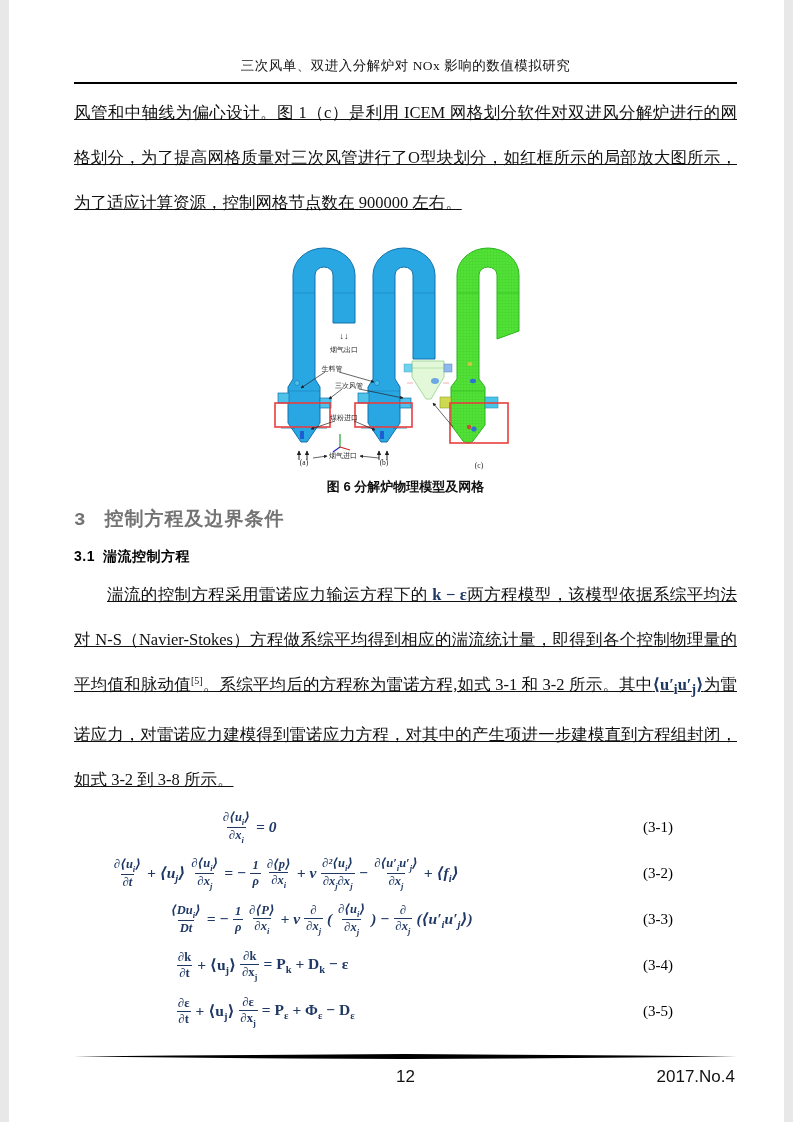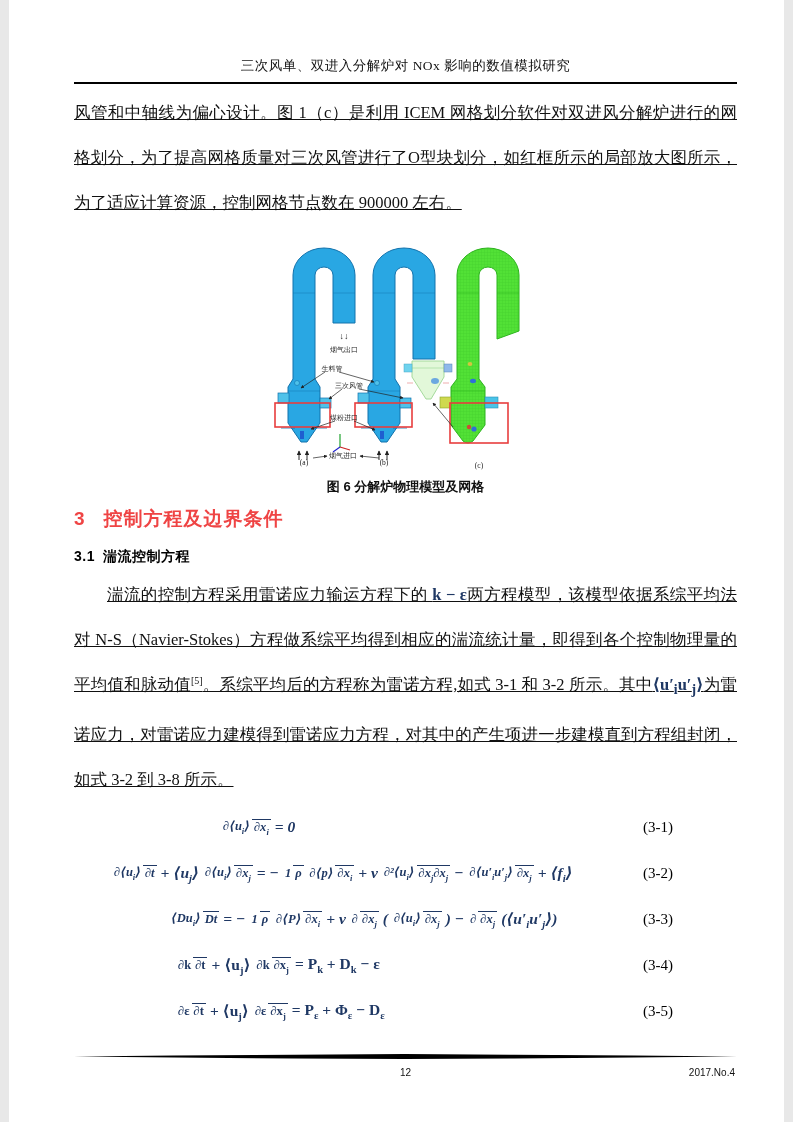--- a/index.html
+++ b/index.html
@@ -31,58 +31,58 @@
 
   
   .figure { margin-top:6px; margin-left:173px; width:338px; }
   .fig-caption {
     margin-top:3px; text-align:center; font-size:13px; font-weight:bold;
     font-family:"Liberation Sans","DejaVu Sans",sans-serif; color:#111;
   }
 
   
   .h-sec {
-    margin-top:10px; font-family:Liberation Sans, sans-serif;
-    font-weight:bold; font-size:19px; color:#ef4444; letter-spacing:1px;
+    margin-top:10px; font-family:Liberation Mono, monospace;
+    font-weight:bold; font-size:19px; color:#737373; letter-spacing:1px;
   }
   .h-sec .sec-no { margin-right:18px; }
   .h-sub {
     margin-top:16px; font-family:"Liberation Sans","DejaVu Sans",sans-serif;
     font-weight:bold; font-size:14px; color:#000; letter-spacing:0.5px;
   }
   .h-sub .sec-no { margin-right:8px; }
 
   
   .equations { margin-top:2px; }
   .eq-row { position:relative; display:flex; align-items:center; height:46px; }
   .eq-formula {
     display:inline-flex; align-items:center; gap:4px;
     font-size:15.5px; font-style:italic; font-weight:600; color:#1F3864;
     font-family:"Liberation Serif","DejaVu Serif",serif; white-space:nowrap;
   }
   .eq-row.upright .eq-formula { font-style:normal; }
-  .frac { display:inline-flex; align-items:center; line-height:1.18; font-size:12.5px; }
+  .frac { display:inline-flex; flex-direction:column; align-items:center; line-height:1.18; font-size:12.5px; }
   .frac .num { padding:0 2px; }
   .frac .den { border-top:1px solid currentColor; padding:0 2px; }
   .eq-formula sub, .frac sub { font-size:0.68em; }
   .eq-number {
     position:absolute; right:64px; top:50%; transform:translateY(-50%);
     color:#000; font-style:normal; font-weight:normal; font-size:15px;
   }
   .equations .eq-row:nth-child(1) .eq-formula { margin-left:147px; }
   .equations .eq-row:nth-child(2) .eq-formula { margin-left:38px; }
   .equations .eq-row:nth-child(3) .eq-formula { margin-left:95px; }
   .equations .eq-row:nth-child(4) .eq-formula { margin-left:102px; }
   .equations .eq-row:nth-child(5) .eq-formula { margin-left:102px; }
 
   
   .footer { position:absolute; left:65px; top:1046px; width:663px; }
   .footer-row {
     position:relative; margin-top:3px; text-align:center;
-    font-family:"Liberation Sans","DejaVu Sans",sans-serif; font-size:10px; color:#111;
+    font-family:"Liberation Sans","DejaVu Sans",sans-serif; font-size:17px; color:#111;
   }
   .footer-row .issue { position:absolute; right:2px; top:0; }
 
   
   .fig-label { font-family:"Liberation Serif","DejaVu Serif",serif; fill:#222; }
 </style>
 </head>
 <body>
 
 <div class="page">

